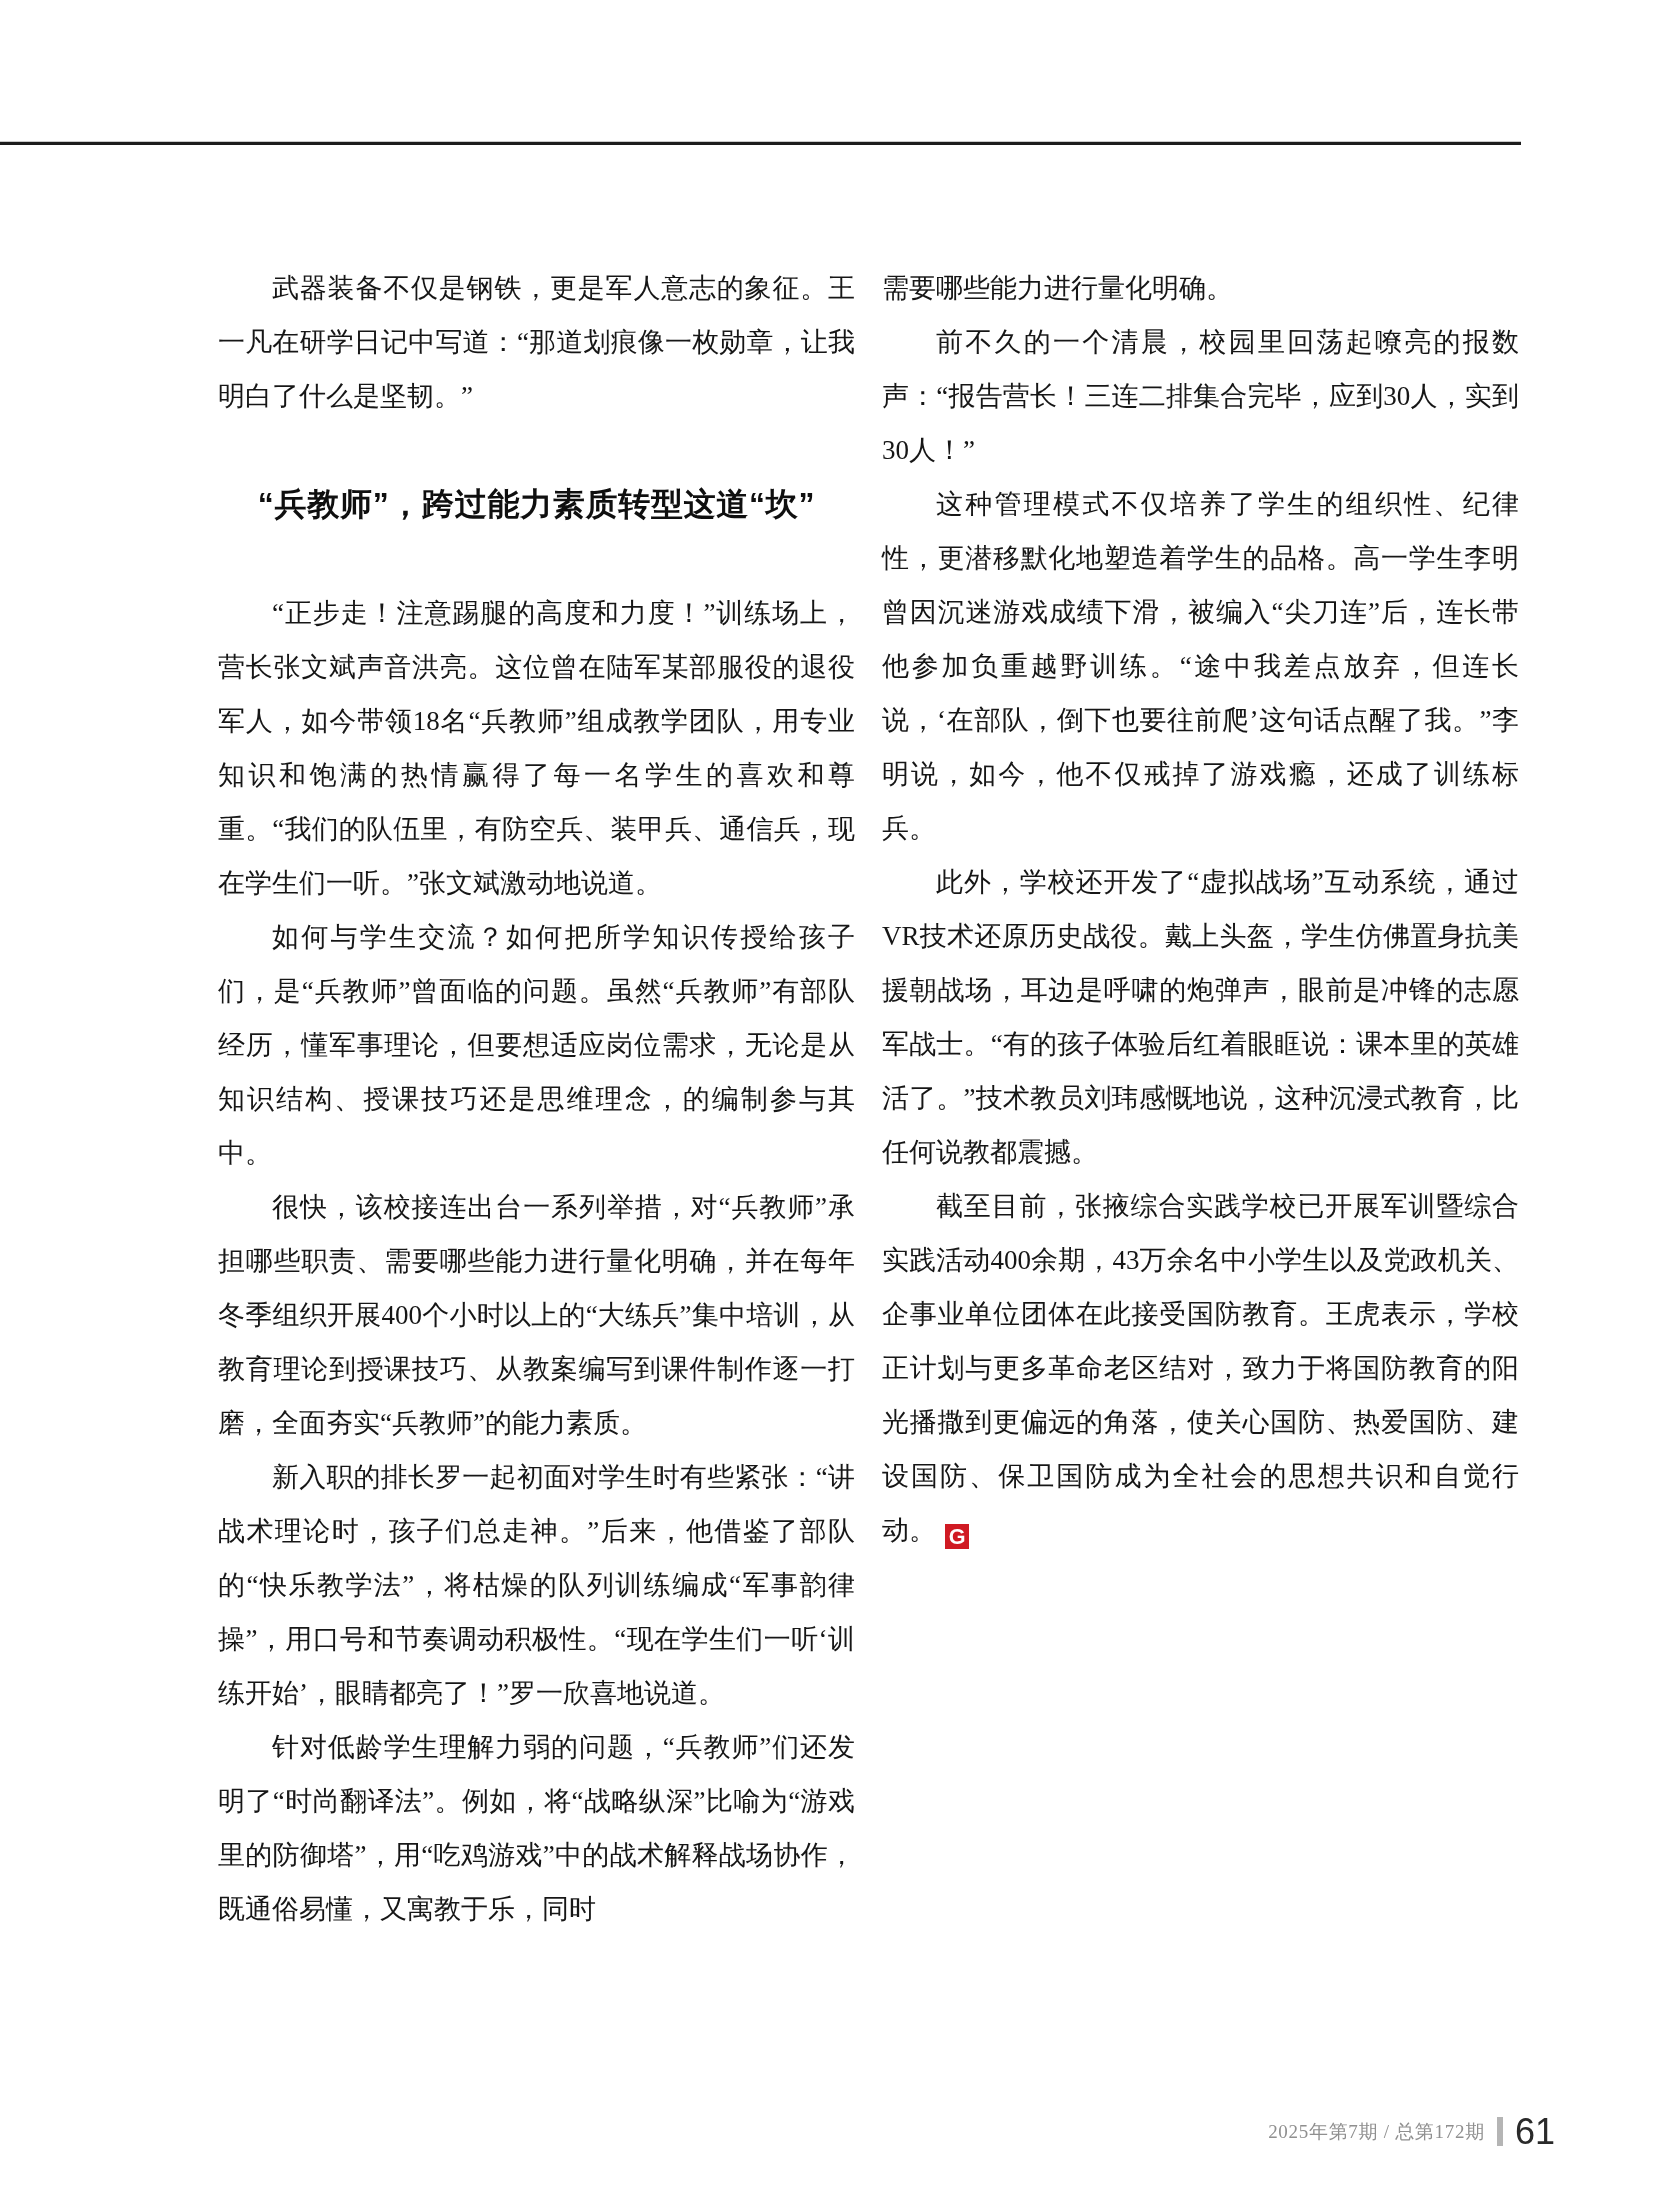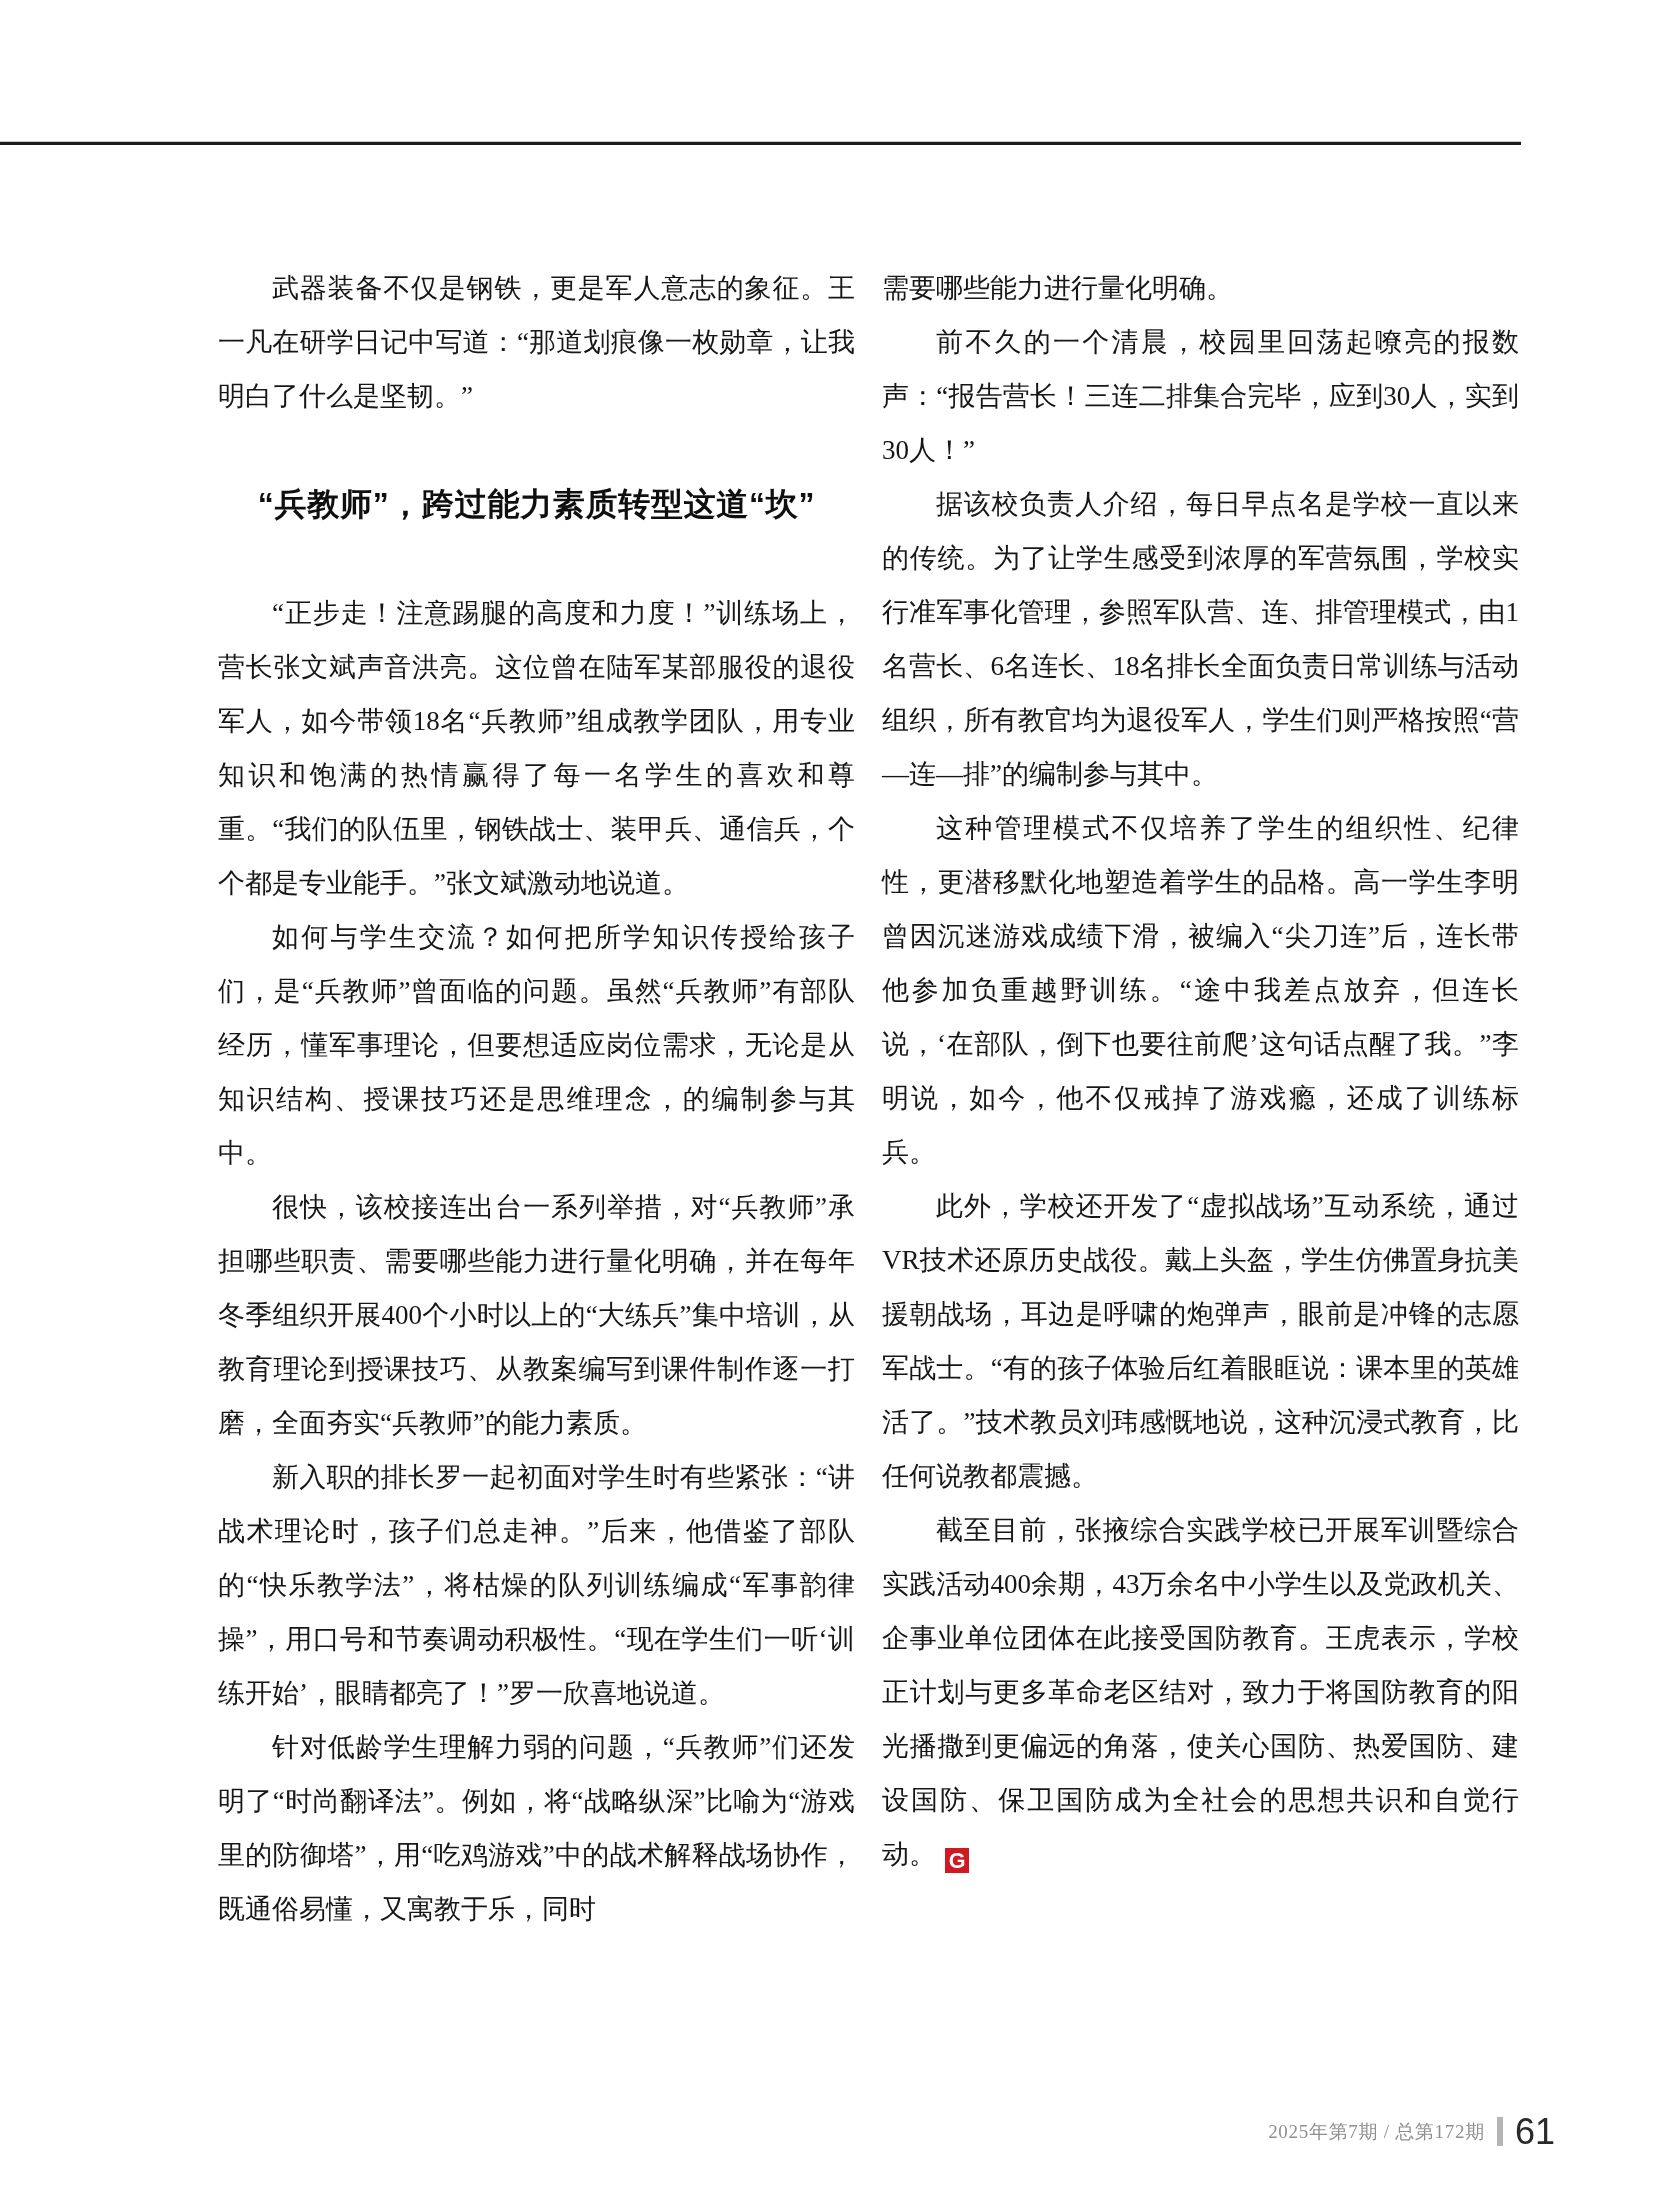--- a/index.html
+++ b/index.html
@@ -101,31 +101,30 @@
 </head>
 <body>
 
 <div class="page">
 
   <div class="top-rule"></div>
 
   <section class="col col-left">
     <p class="body-p">武器装备不仅是钢铁，更是军人意志的象征。王一凡在研学日记中写道：“那道划痕像一枚勋章，让我明白了什么是坚韧。”</p>
     <h2 class="col-heading h-left">“兵教师”，跨过能力素质转型这道“坎”</h2>
-    <p class="body-p">“正步走！注意踢腿的高度和力度！”训练场上，营长张文斌声音洪亮。这位曾在陆军某部服役的退役军人，如今带领18名“兵教师”组成教学团队，用专业知识和饱满的热情赢得了每一名学生的喜欢和尊重。“我们的队伍里，钢铁战士、装甲兵、通信兵，个个都是专业能手。”张文斌激动地说道。</p>
+    <p class="body-p">“正步走！注意踢腿的高度和力度！”训练场上，营长张文斌声音洪亮。这位曾在陆军某部服役的退役军人，如今带领18名“兵教师”组成教学团队，用专业知识和饱满的热情赢得了每一名学生的喜欢和尊重。“我们的队伍里，有防空兵、装甲兵、通信兵，现在学生们一听。”张文斌激动地说道。</p>
     <p class="body-p">如何与学生交流？如何把所学知识传授给孩子们，是“兵教师”曾面临的问题。虽然“兵教师”有部队经历，懂军事理论，但要想适应岗位需求，无论是从知识结构、授课技巧还是思维理念，的编制参与其中。</p>
     <p class="body-p">很快，该校接连出台一系列举措，对“兵教师”承担哪些职责、需要哪些能力进行量化明确，并在每年冬季组织开展400个小时以上的“大练兵”集中培训，从教育理论到授课技巧、从教案编写到课件制作逐一打磨，全面夯实“兵教师”的能力素质。</p>
     <p class="body-p">新入职的排长罗一起初面对学生时有些紧张：“讲战术理论时，孩子们总走神。”后来，他借鉴了部队的“快乐教学法”，将枯燥的队列训练编成“军事韵律操”，用口号和节奏调动积极性。“现在学生们一听‘训练开始’，眼睛都亮了！”罗一欣喜地说道。</p>
     <p class="body-p">针对低龄学生理解力弱的问题，“兵教师”们还发明了“时尚翻译法”。例如，将“战略纵深”比喻为“游戏里的防御塔”，用“吃鸡游戏”中的战术解释战场协作，既通俗易懂，又寓教于乐，同时</p>
   </section>
 
   <section class="col col-right">
     <p class="body-p no-indent">需要哪些能力进行量化明确。</p>
     <p class="body-p">前不久的一个清晨，校园里回荡起嘹亮的报数声：“报告营长！三连二排集合完毕，应到30人，实到30人！”</p>
-    <p class="body-p">据该校负责人介绍，每日早点名是学校一直以来的传统。为了让学生感受到浓厚的军营氛围，学校实行准军事化管理，参照军队营、连、排管理模式，由1名营长、6名连长、18名排长全面负责日常训练与活动组织，所有教官均为退役军人，学生们则严格按照“营—连—排”的编制参与其中。</p>
     <p class="body-p">这种管理模式不仅培养了学生的组织性、纪律性，更潜移默化地塑造着学生的品格。高一学生李明曾因沉迷游戏成绩下滑，被编入“尖刀连”后，连长带他参加负重越野训练。“途中我差点放弃，但连长说，‘在部队，倒下也要往前爬’这句话点醒了我。”李明说，如今，他不仅戒掉了游戏瘾，还成了训练标兵。</p>
     <p class="body-p">此外，学校还开发了“虚拟战场”互动系统，通过VR技术还原历史战役。戴上头盔，学生仿佛置身抗美援朝战场，耳边是呼啸的炮弹声，眼前是冲锋的志愿军战士。“有的孩子体验后红着眼眶说：课本里的英雄活了。”技术教员刘玮感慨地说，这种沉浸式教育，比任何说教都震撼。</p>
     <p class="body-p"><span>截至目前，张掖综合实践学校已开展军训暨综合实践活动400余期，43万余名中小学生以及党政机关、企事业单位团体在此接受国防教育。王虎表示，学校正计划与更多革命老区结对，致力于将国防教育的阳光播撒到更偏远的角落，使关心国防、热爱国防、建设国防、保卫国防成为全社会的思想共识和自觉行动。</span><span class="end-mark">G</span></p>
   </section>
 
   <footer class="footer">
     <span class="issue">2025年第7期 / 总第172期</span>
     <span class="sep"></span>
     <span class="pagenum">61</span>
   </footer>

